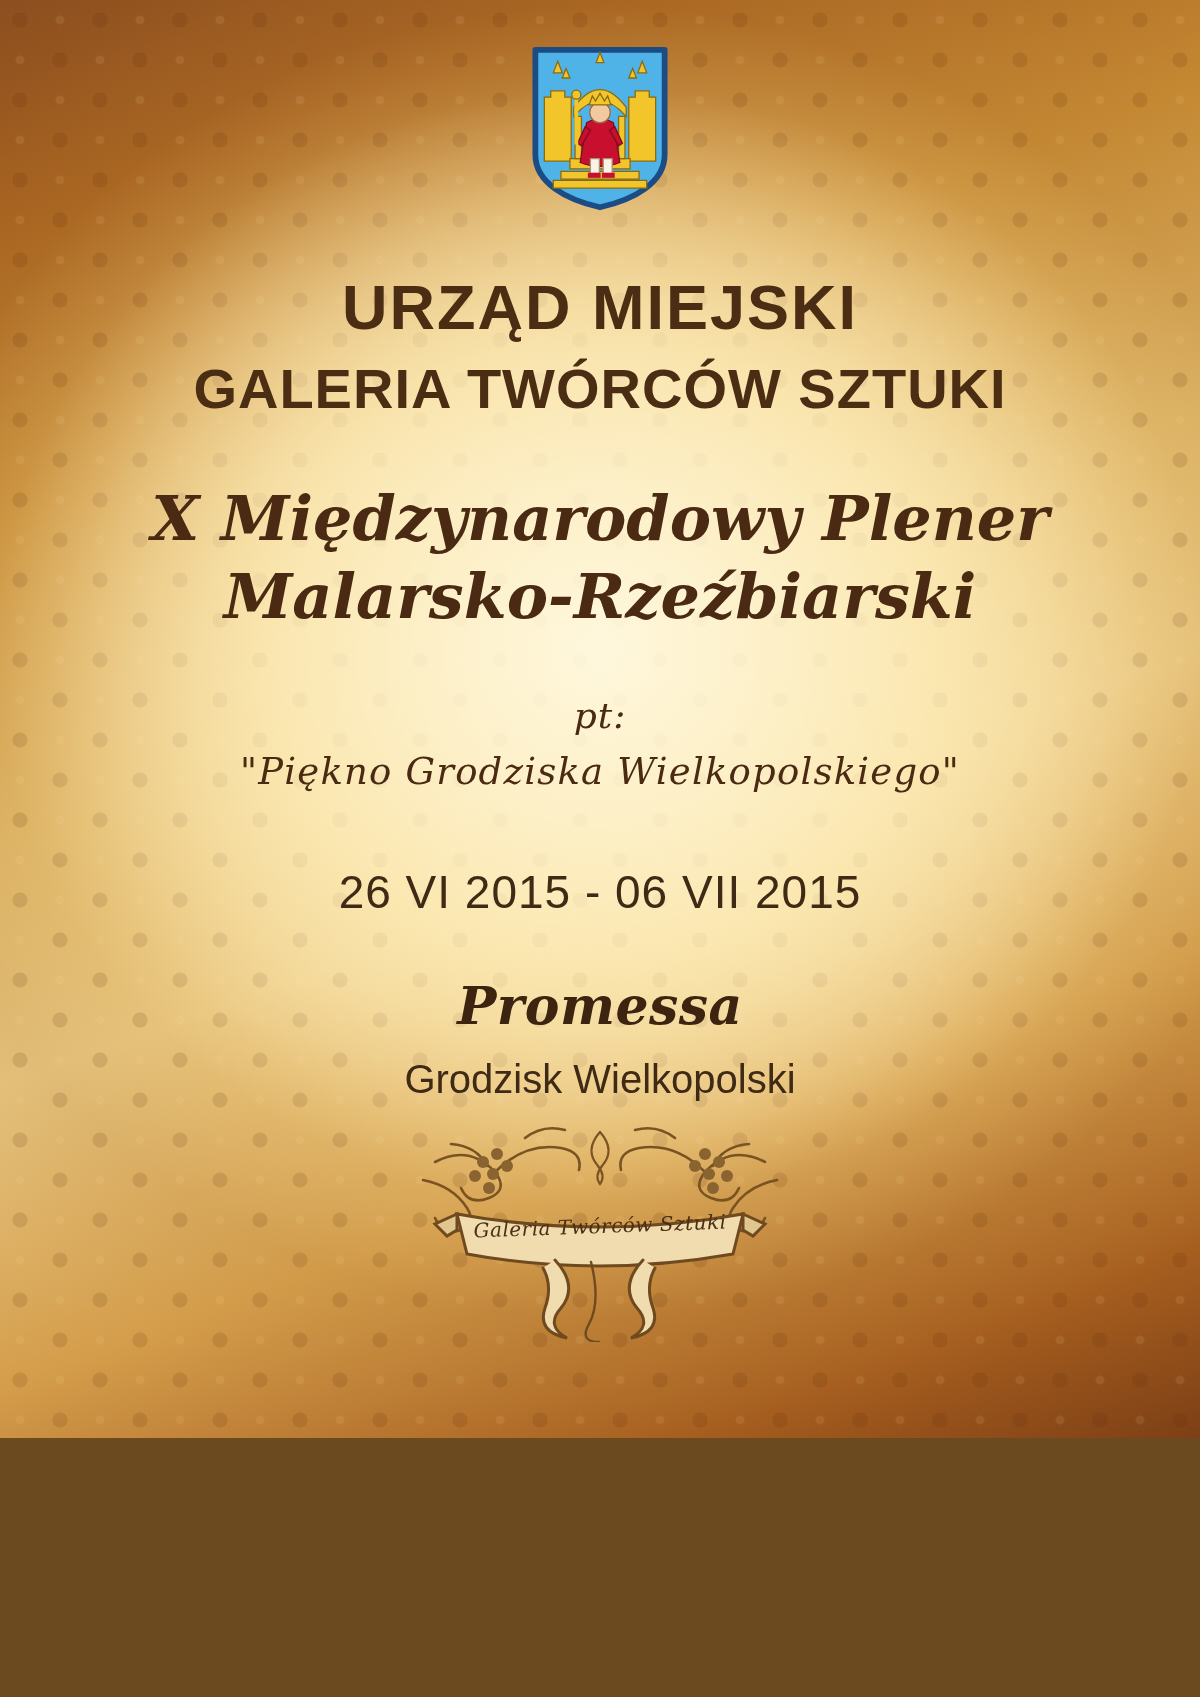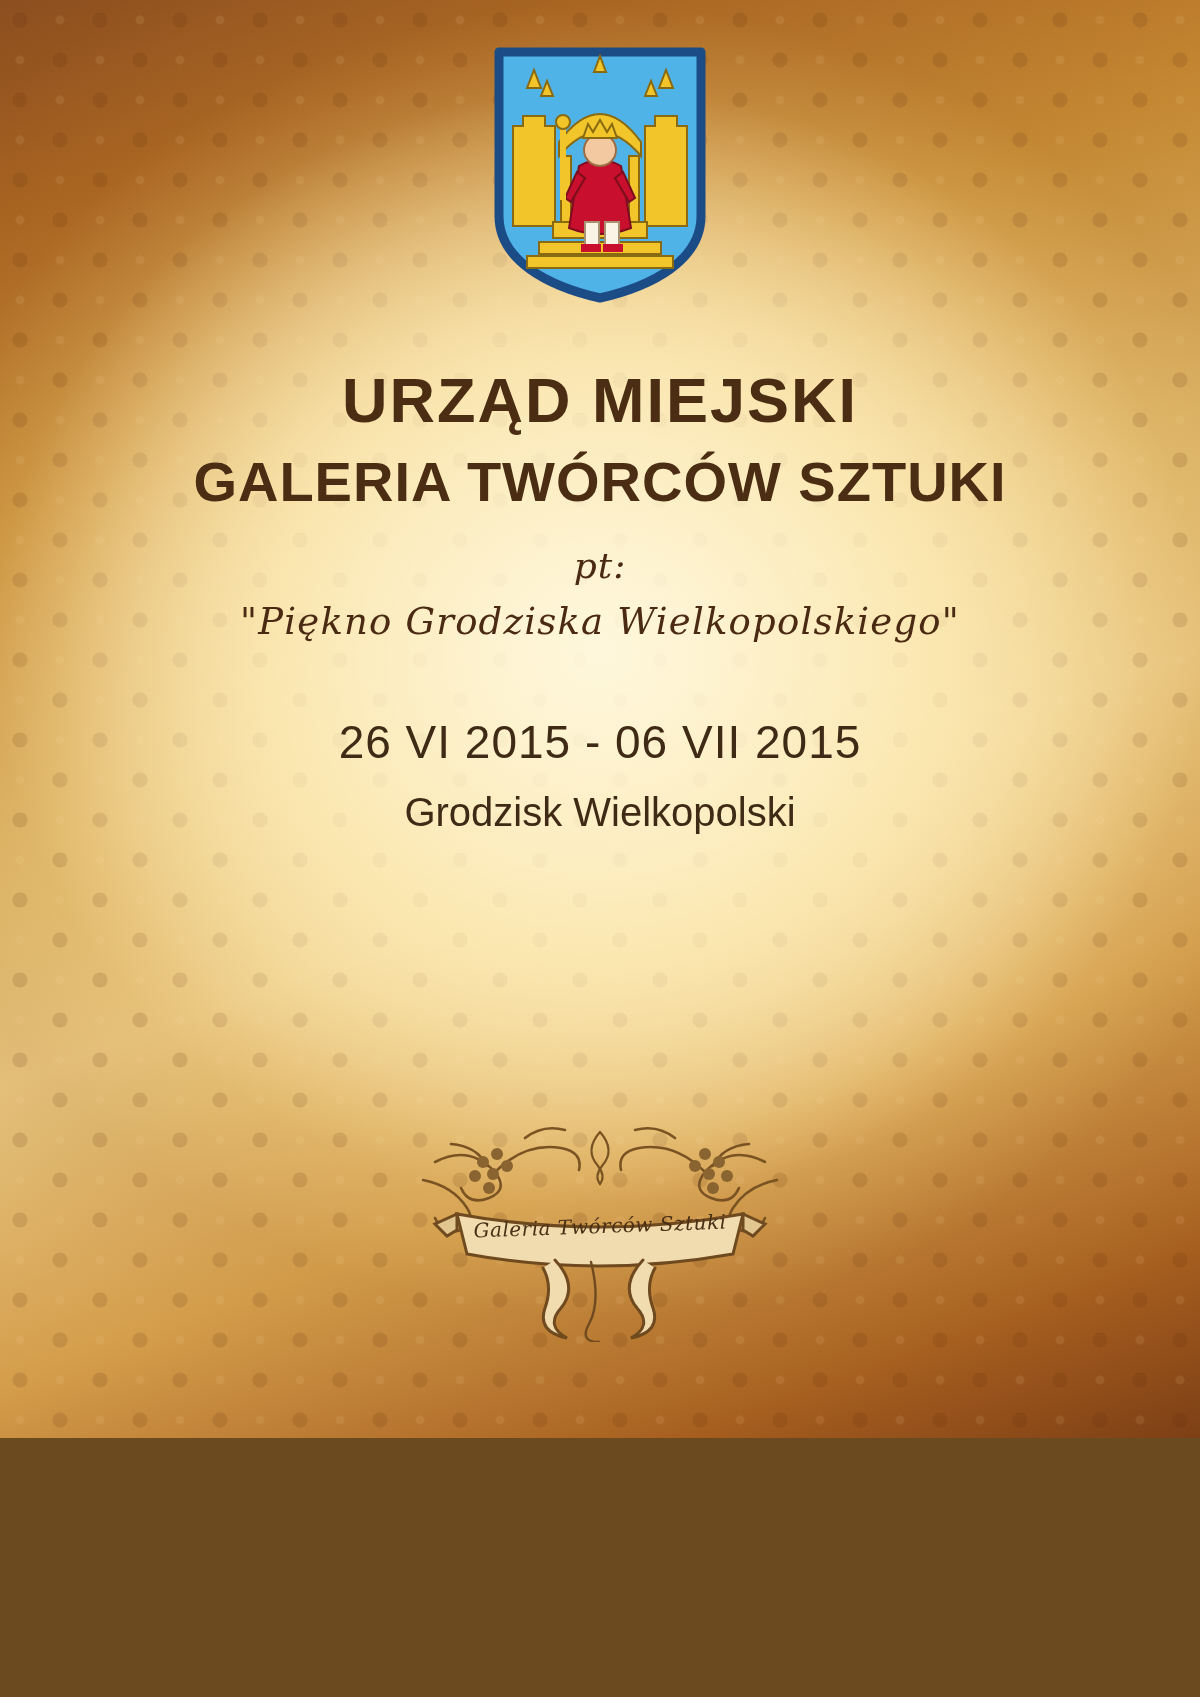--- a/index.html
+++ b/index.html
@@ -81,21 +81,21 @@
     margin-top: 60px;
     font-family: "DejaVu Serif", serif;
     font-style: italic;
     font-weight: bold;
     font-size: 62px;
     line-height: 1.25;
     color: #4a2a12;
     max-width: 1080px;
   }
   .subtitle-label {
-    margin-top: 32px;
+    margin-top: 60px;
     font-family: "DejaVu Serif", serif;
     font-style: italic;
     font-size: 36px;
     color: #4a2a12;
     letter-spacing: 1px;
   }
   .subtitle-quote {
     margin-top: 14px;
     font-family: "DejaVu Serif", serif;
     font-style: italic;
@@ -195,23 +195,25 @@
 
         <path d="M90 92 l5 -14 5 8 7 -12 7 12 5 -8 5 14 z" fill="#F2C52B" stroke="#8a6a10" stroke-width="2"></path>
 
         <path d="M70 80 v74" stroke="#F2C52B" stroke-width="6"></path>
         <circle cx="70" cy="76" r="7" fill="#F2C52B" stroke="#8a6a10" stroke-width="2"></circle>
       </g>
     </svg>
 
     <div class="office">URZĄD MIEJSKI</div>
     <div class="gallery">GALERIA TWÓRCÓW SZTUKI</div>
+    <div class="event-title">X Międzynarodowy Plener Malarsko-Rzeźbiarski</div>
     <div class="subtitle-label">pt:</div>
     <div class="subtitle-quote">"Piękno Grodziska Wielkopolskiego"</div>
     <div class="dates">26 VI 2015 - 06 VII 2015</div>
+    <div class="venue">Promessa</div>
     <div class="city">Grodzisk Wielkopolski</div>
 
     <div class="emblem">
       <svg viewBox="0 0 390 240" width="390" height="240" aria-hidden="true">
         <g fill="none" stroke="#7a5322" stroke-width="2.6" stroke-linecap="round">
 
           <path d="M30 60 q34 -18 60 10 q14 18 -6 26 q-20 8 -28 -10"></path>
           <path d="M18 78 q30 6 44 28 q10 16 -6 22 q-18 6 -26 -12"></path>
           <path d="M46 42 q26 2 36 22"></path>
           <path d="M90 70 q30 -30 66 -24 q22 4 18 22"></path>

